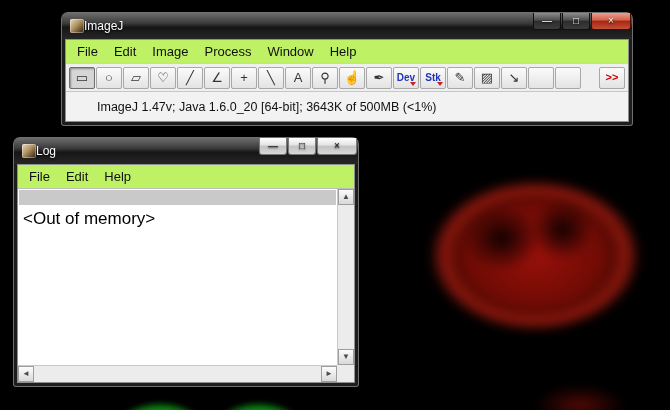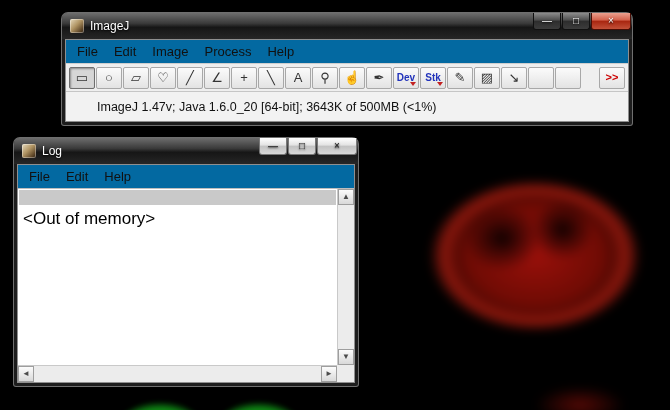--- a/index.html
+++ b/index.html
@@ -30,21 +30,21 @@
       radial-gradient(ellipse 27% 55% at 71% 60%, #2cc42e, #0e8013 58%, transparent 76%);
     filter: blur(2px);
   }
   
   .win {
     position:absolute; padding:0 3px 3px; background:#1d1d1d;
     border-radius:6px 6px 2px 2px;
     box-shadow: 0 0 0 1px #6f6f6f, 0 0 0 2px #000, 4px 7px 16px rgba(0,0,0,.9);
   }
   .titlebar {
-    height:26px; display:flex; align-items:center; gap:6px; padding:0 1px 0 5px;
+    height:26px; display:flex; align-items:center; gap:0; padding:0 1px 0 5px;
     color:#fff; font-size:12px; text-shadow:0 1px 2px #000;
     background: linear-gradient(#6d6d6d, #3a3a3a 40%, #161616 55%, #262626);
     border-radius:5px 5px 0 0; margin:0 -3px; padding-left:8px;
   }
   .appicon {
     width:14px; height:14px; border-radius:2px; flex:none;
     background: linear-gradient(135deg, #e7dcc0, #b09463 45%, #5d4527 80%, #2c2012);
     box-shadow: inset 0 0 0 1px rgba(255,255,255,.35);
   }
   .cap { display:flex; margin-left:auto; align-self:flex-start; }
@@ -60,21 +60,21 @@
     background: linear-gradient(#eba08f, #d2604a 45%, #a8250f 50%, #c25038);
   }
   .win.log .capbtn {
     color:#1b1b1b; border-color:#787878;
     background: linear-gradient(#ffffff, #e3e3e3 45%, #c2c2c2 50%, #d8d8d8);
   }
   .win.log .capbtn.close { width:40px; }
   .client { background:#f2f2f2; border:1px solid #8f8f8f; }
   .menubar {
     display:flex; align-items:center; height:23px; padding-left:3px;
-    background:#0369a1; font-size:13px; color:#111;
+    background:#bef264; font-size:13px; color:#111;
   }
   .menu-item { padding:3px 8px; }
   
   .toolbar {
     display:flex; align-items:center; height:29px; padding:2px 3px;
     background:#efefef; border-top:1px solid #cfcfcf; border-bottom:1px solid #c6c6c6;
   }
   .tool {
     width:26px; height:22px; margin-right:1px; flex:none;
     display:flex; align-items:center; justify-content:center;
@@ -137,20 +137,21 @@
         <span class="capbtn">□</span>
         <span class="capbtn close">×</span>
       </span>
     </div>
     <div class="client">
       <div class="menubar">
         <span class="menu-item">File</span>
         <span class="menu-item">Edit</span>
         <span class="menu-item">Image</span>
         <span class="menu-item">Process</span>
+        <span class="menu-item">Window</span>
         <span class="menu-item">Help</span>
       </div>
       <div class="toolbar">
         <span class="tool selected">▭</span>
         <span class="tool">○</span>
         <span class="tool">▱</span>
         <span class="tool">♡</span>
         <span class="tool">╱</span>
         <span class="tool">∠</span>
         <span class="tool">+</span>

